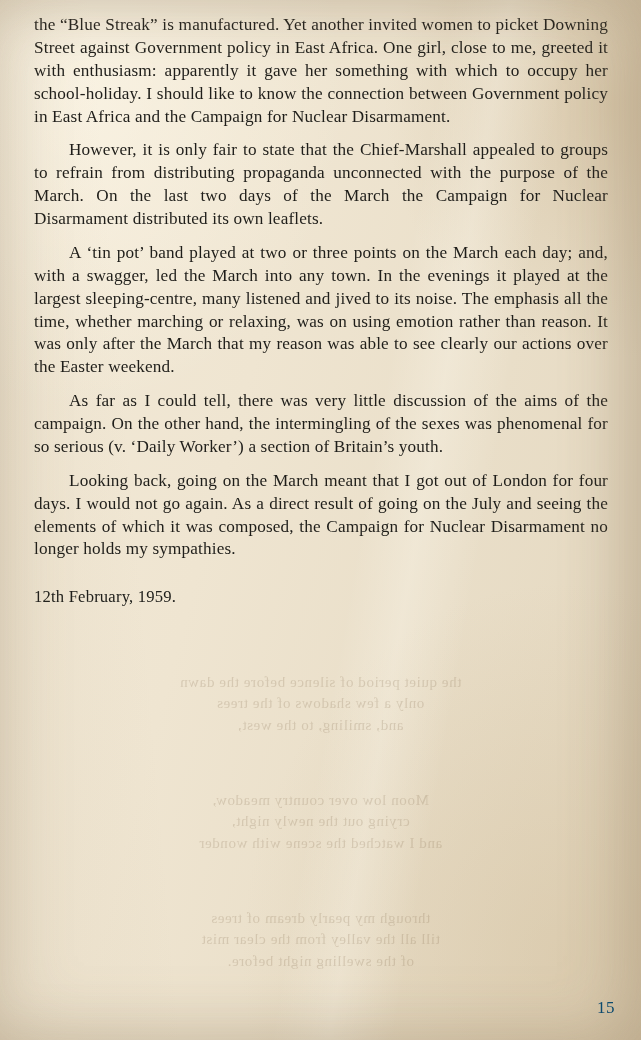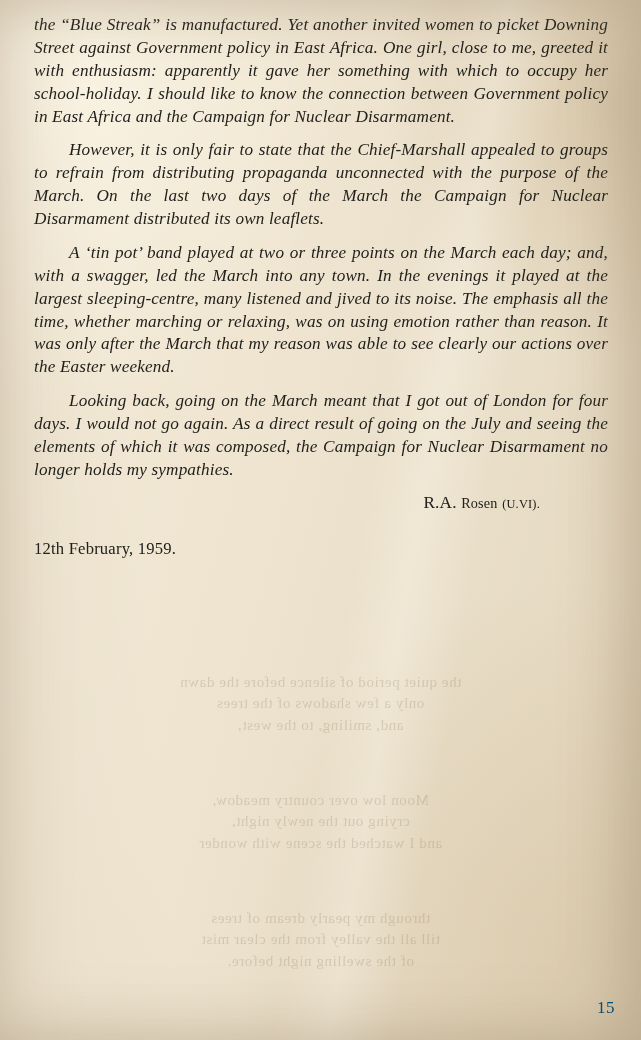--- a/index.html
+++ b/index.html
@@ -49,21 +49,20 @@
   }
 
   p.para {
     margin: 0 0 11px 0;
     font-size: 17.2px;
     line-height: 1.33;
     text-align: justify;
     text-justify: inter-word;
     letter-spacing: 0.15px;
     color: #1f1e1a;
-    font-style: italic;
   }
   p.indent {
     text-indent: 35px;
   }
 
   .signature {
     margin: 4px 0 0 0;
     text-align: right;
     padding-right: 68px;
     font-size: 17.2px;
@@ -128,25 +127,21 @@
 <div class="bleed b3">
   <div>through my pearly dream of trees</div>
   <div>till all the valley from the clear mist</div>
   <div>of the swelling night before.</div>
 </div>
 
 <div class="content">
   <p class="para">the “Blue Streak” is manufactured.    Yet another invited women to picket Downing Street against Government policy in East Africa. One girl, close to me, greeted it with enthusiasm: apparently it gave her something with which to occupy her school-holiday.    I should like to know the connection between Government policy in East Africa and the Campaign for Nuclear Disarmament.</p>
   <p class="para indent">However, it is only fair to state that the Chief-Marshall appealed to groups to refrain from distributing propaganda unconnected with the purpose of the March.    On the last two days of the March the Campaign for Nuclear Disarmament distributed its own leaflets.</p>
   <p class="para indent">A ‘tin pot’ band played at two or three points on the March each day; and, with a swagger, led the March into any town.    In the evenings it played at the largest sleeping-centre, many listened and jived to its noise.    The emphasis all the time, whether marching or relaxing, was on using emotion rather than reason.    It was only after the March that my reason was able to see clearly our actions over the Easter weekend.</p>
+  <p class="para indent">As far as I could tell, there was very little discussion of the aims of the campaign.    On the other hand, the intermingling of the sexes was phenomenal for so serious (v. ‘Daily Worker’) a section of Britain’s youth.</p>
   <p class="para indent">Looking back, going on the March meant that I got out of London for four days.    I would not go again.    As a direct result of going on the July and seeing the elements of which it was composed, the Campaign for Nuclear Disarmament no longer holds my sympathies.</p>
 
-  <p class="signature">
-    <span>R.A.</span>
-    <span class="sm">Rosen</span>
-    <span class="xsm">(U.VI).</span>
-  </p>
 
   <p class="date">12th February, 1959.</p>
 </div>
 
 <div class="vignette"></div>
 <div class="folio">15</div>
 
 </body></html>

